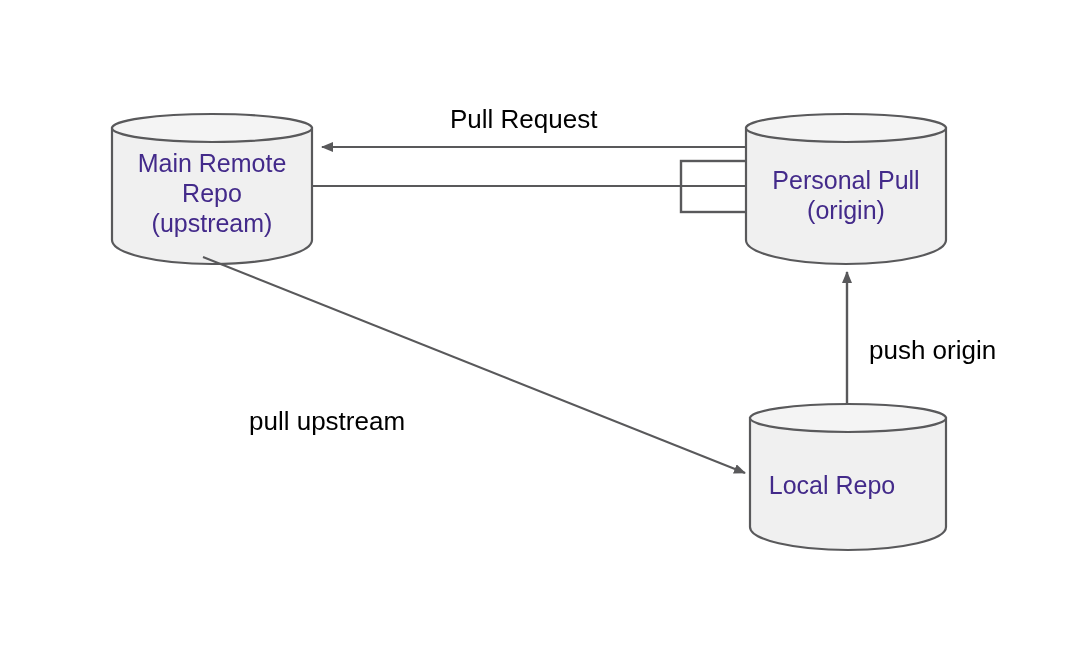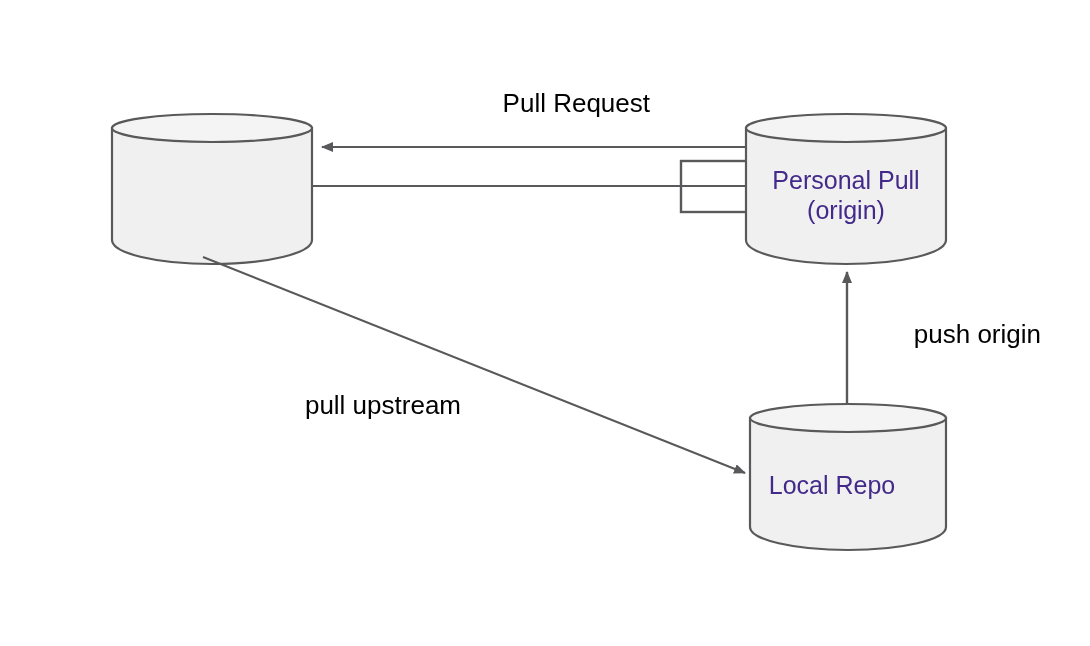--- a/index.html
+++ b/index.html
@@ -35,23 +35,24 @@
     white-space: pre-line;
     pointer-events: none;
     user-select: none;
   }
   .edge-label {
     position: absolute;
     color: #000000;
     font-family: "Liberation Sans", sans-serif;
     font-size: 26px;
     line-height: 30px;
-    text-align: right;
+    text-align: left;
     white-space: nowrap;
     user-select: none;
+    margin-top: 16px;
   }
 </style>
 </head>
 <body>
 
 <div id="canvas">
 
   <svg id="diagram-svg" viewBox="0 0 1090 646" xmlns="http://www.w3.org/2000/svg">
     <defs>
       <marker id="arrowhead" markerWidth="12" markerHeight="10" refX="11" refY="5" orient="auto" markerUnits="userSpaceOnUse">
@@ -78,20 +79,23 @@
     <line x1="847" y1="434" x2="847" y2="272" stroke="#59595b" stroke-width="2.4" marker-end="url(#arrowhead)"></line>
 
     <line x1="203" y1="257" x2="745" y2="473" stroke="#59595b" stroke-width="2.0" marker-end="url(#arrowhead)"></line>
 
     <g>
       <path d="M 750 418 L 750 527 A 98 23 0 0 0 946 527 L 946 418 Z" fill="#f0f0f0" stroke="#59595b" stroke-width="2.2"></path>
       <ellipse cx="848" cy="418" rx="98" ry="14" fill="#f4f4f4" stroke="#59595b" stroke-width="2.2"></ellipse>
     </g>
   </svg>
 
+  <div class="node-label" style="left:112px; top:148px; width:200px;">Main Remote
+Repo
+(upstream)</div>
 
   <div class="node-label" style="left:736px; top:165px; width:220px;">Personal Pull
 (origin)</div>
 
   <div class="node-label" style="left:750px; top:470px; width:164px;">Local Repo</div>
 
   <div class="edge-label" style="left:450px; top:88px; width:200px;">Pull Request</div>
 
   <div class="edge-label" style="left:869px; top:319px; width:172px;">push origin</div>
 

